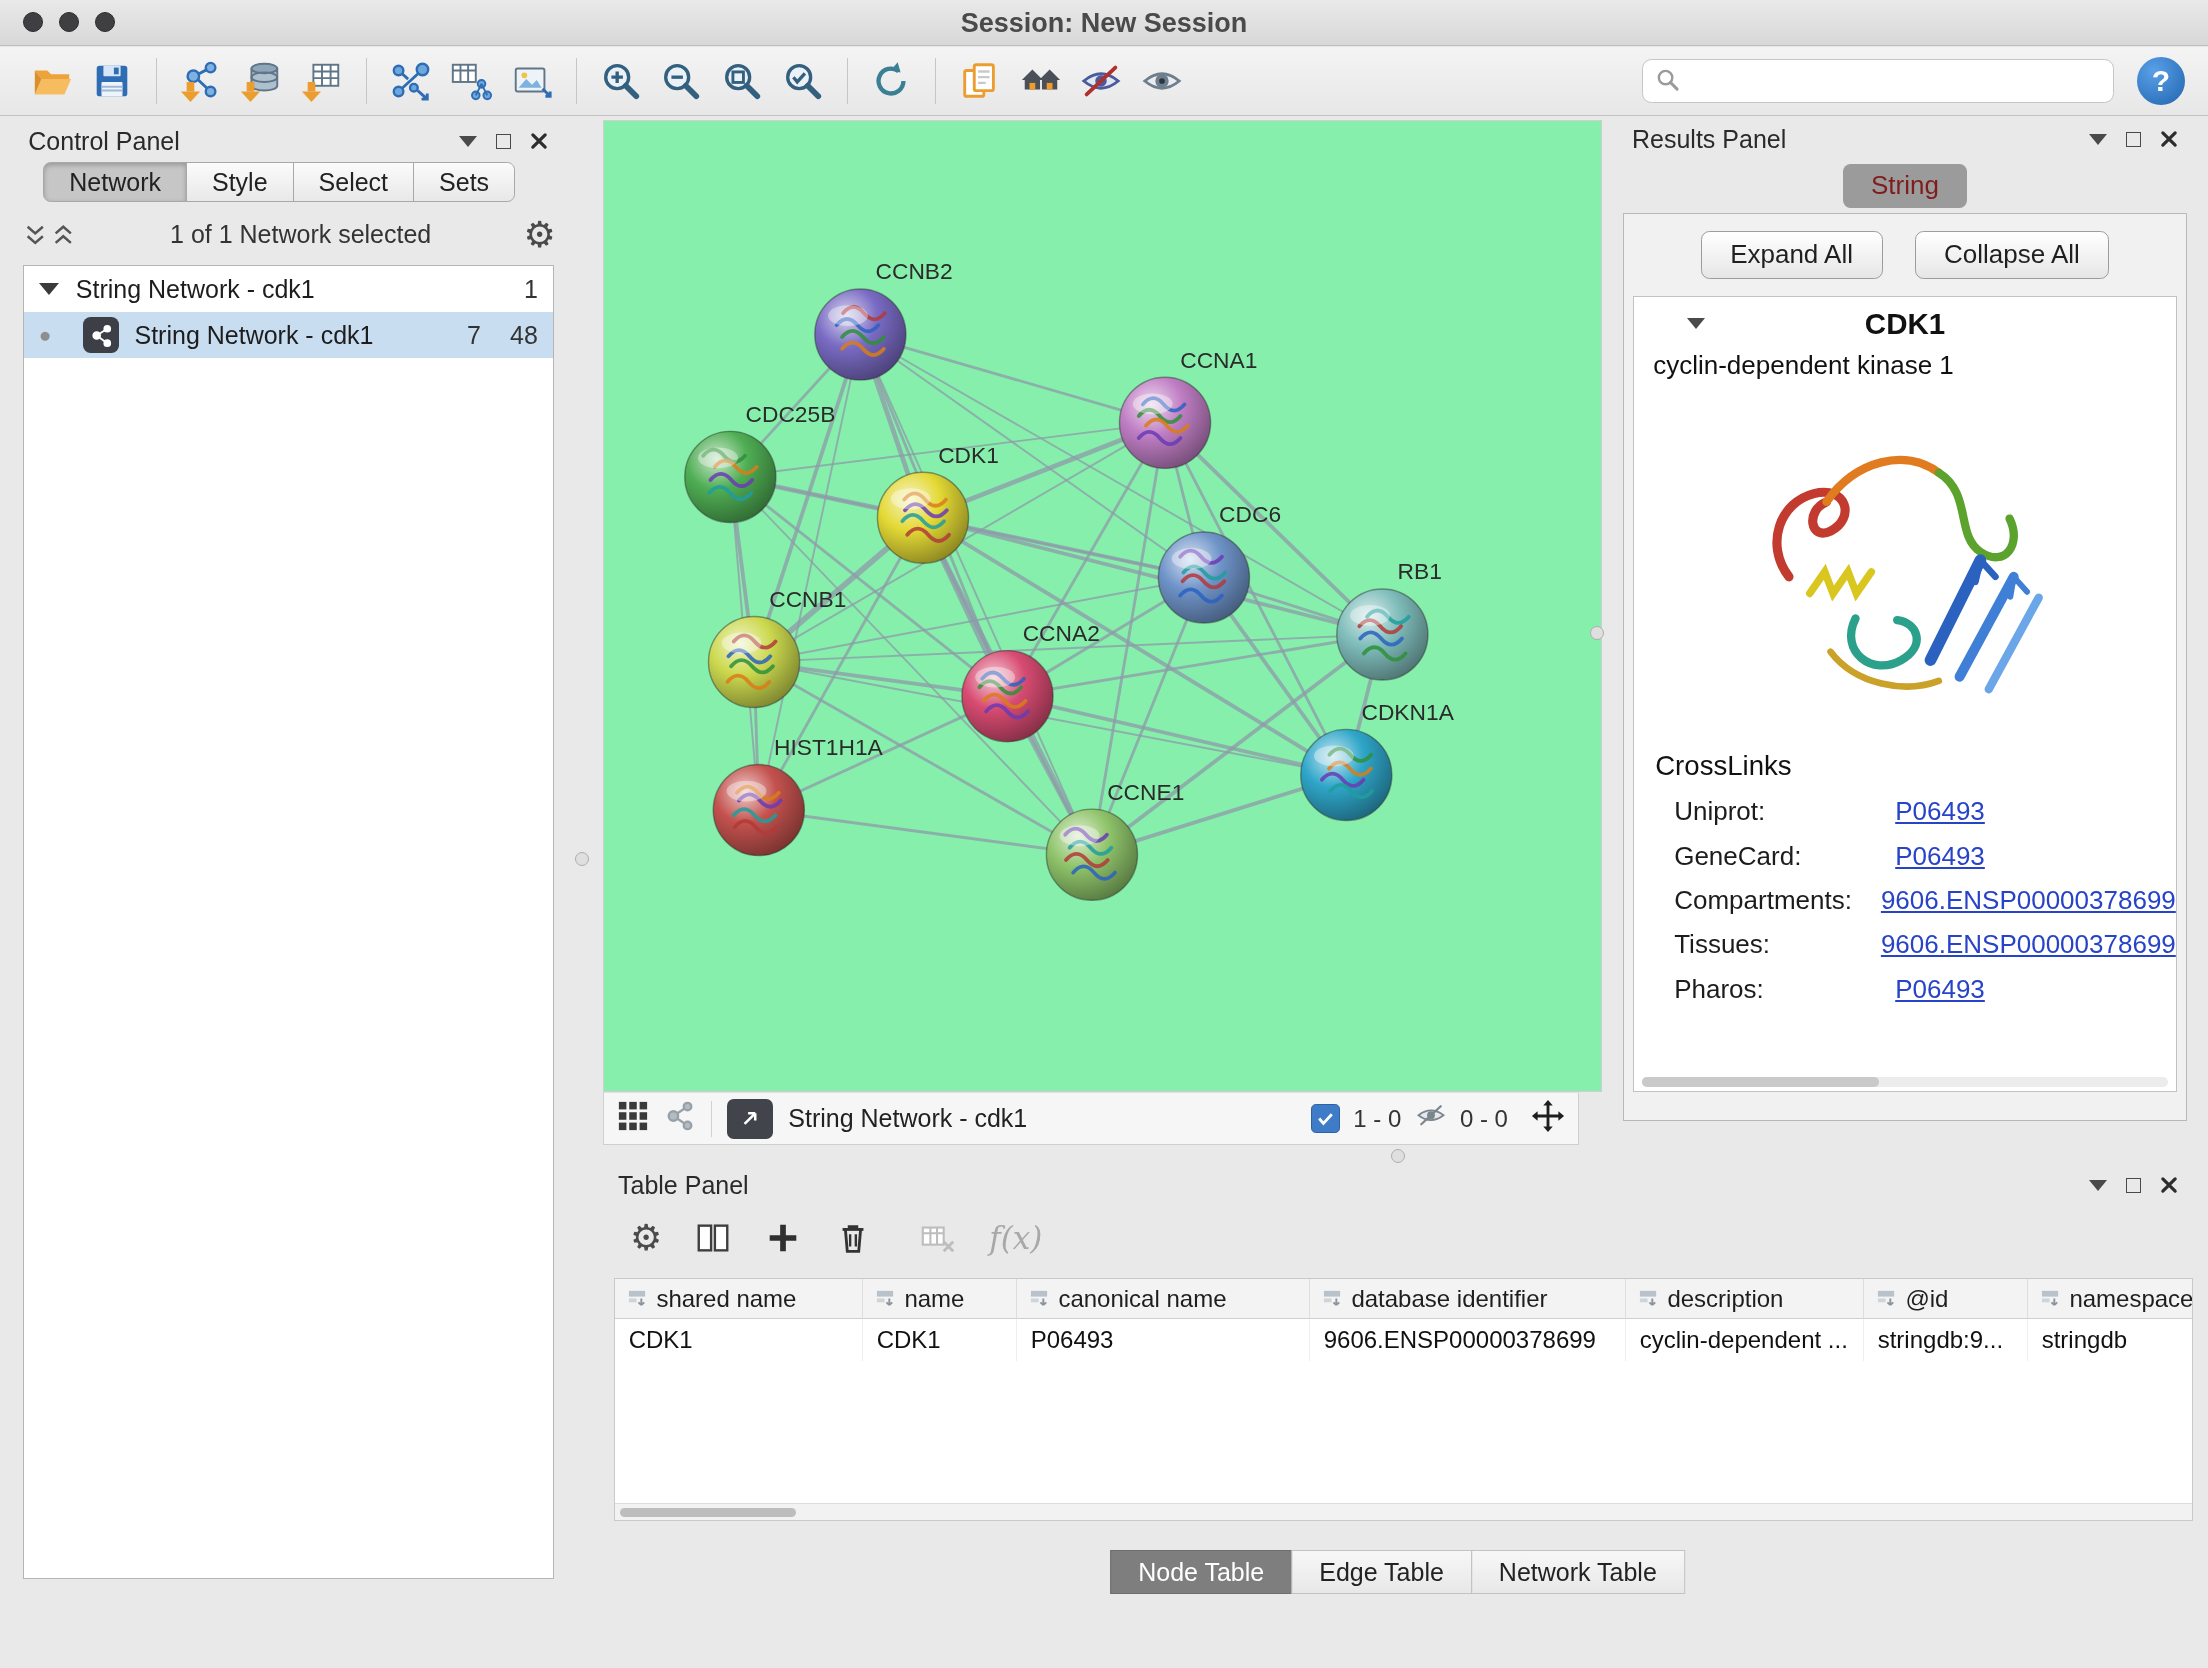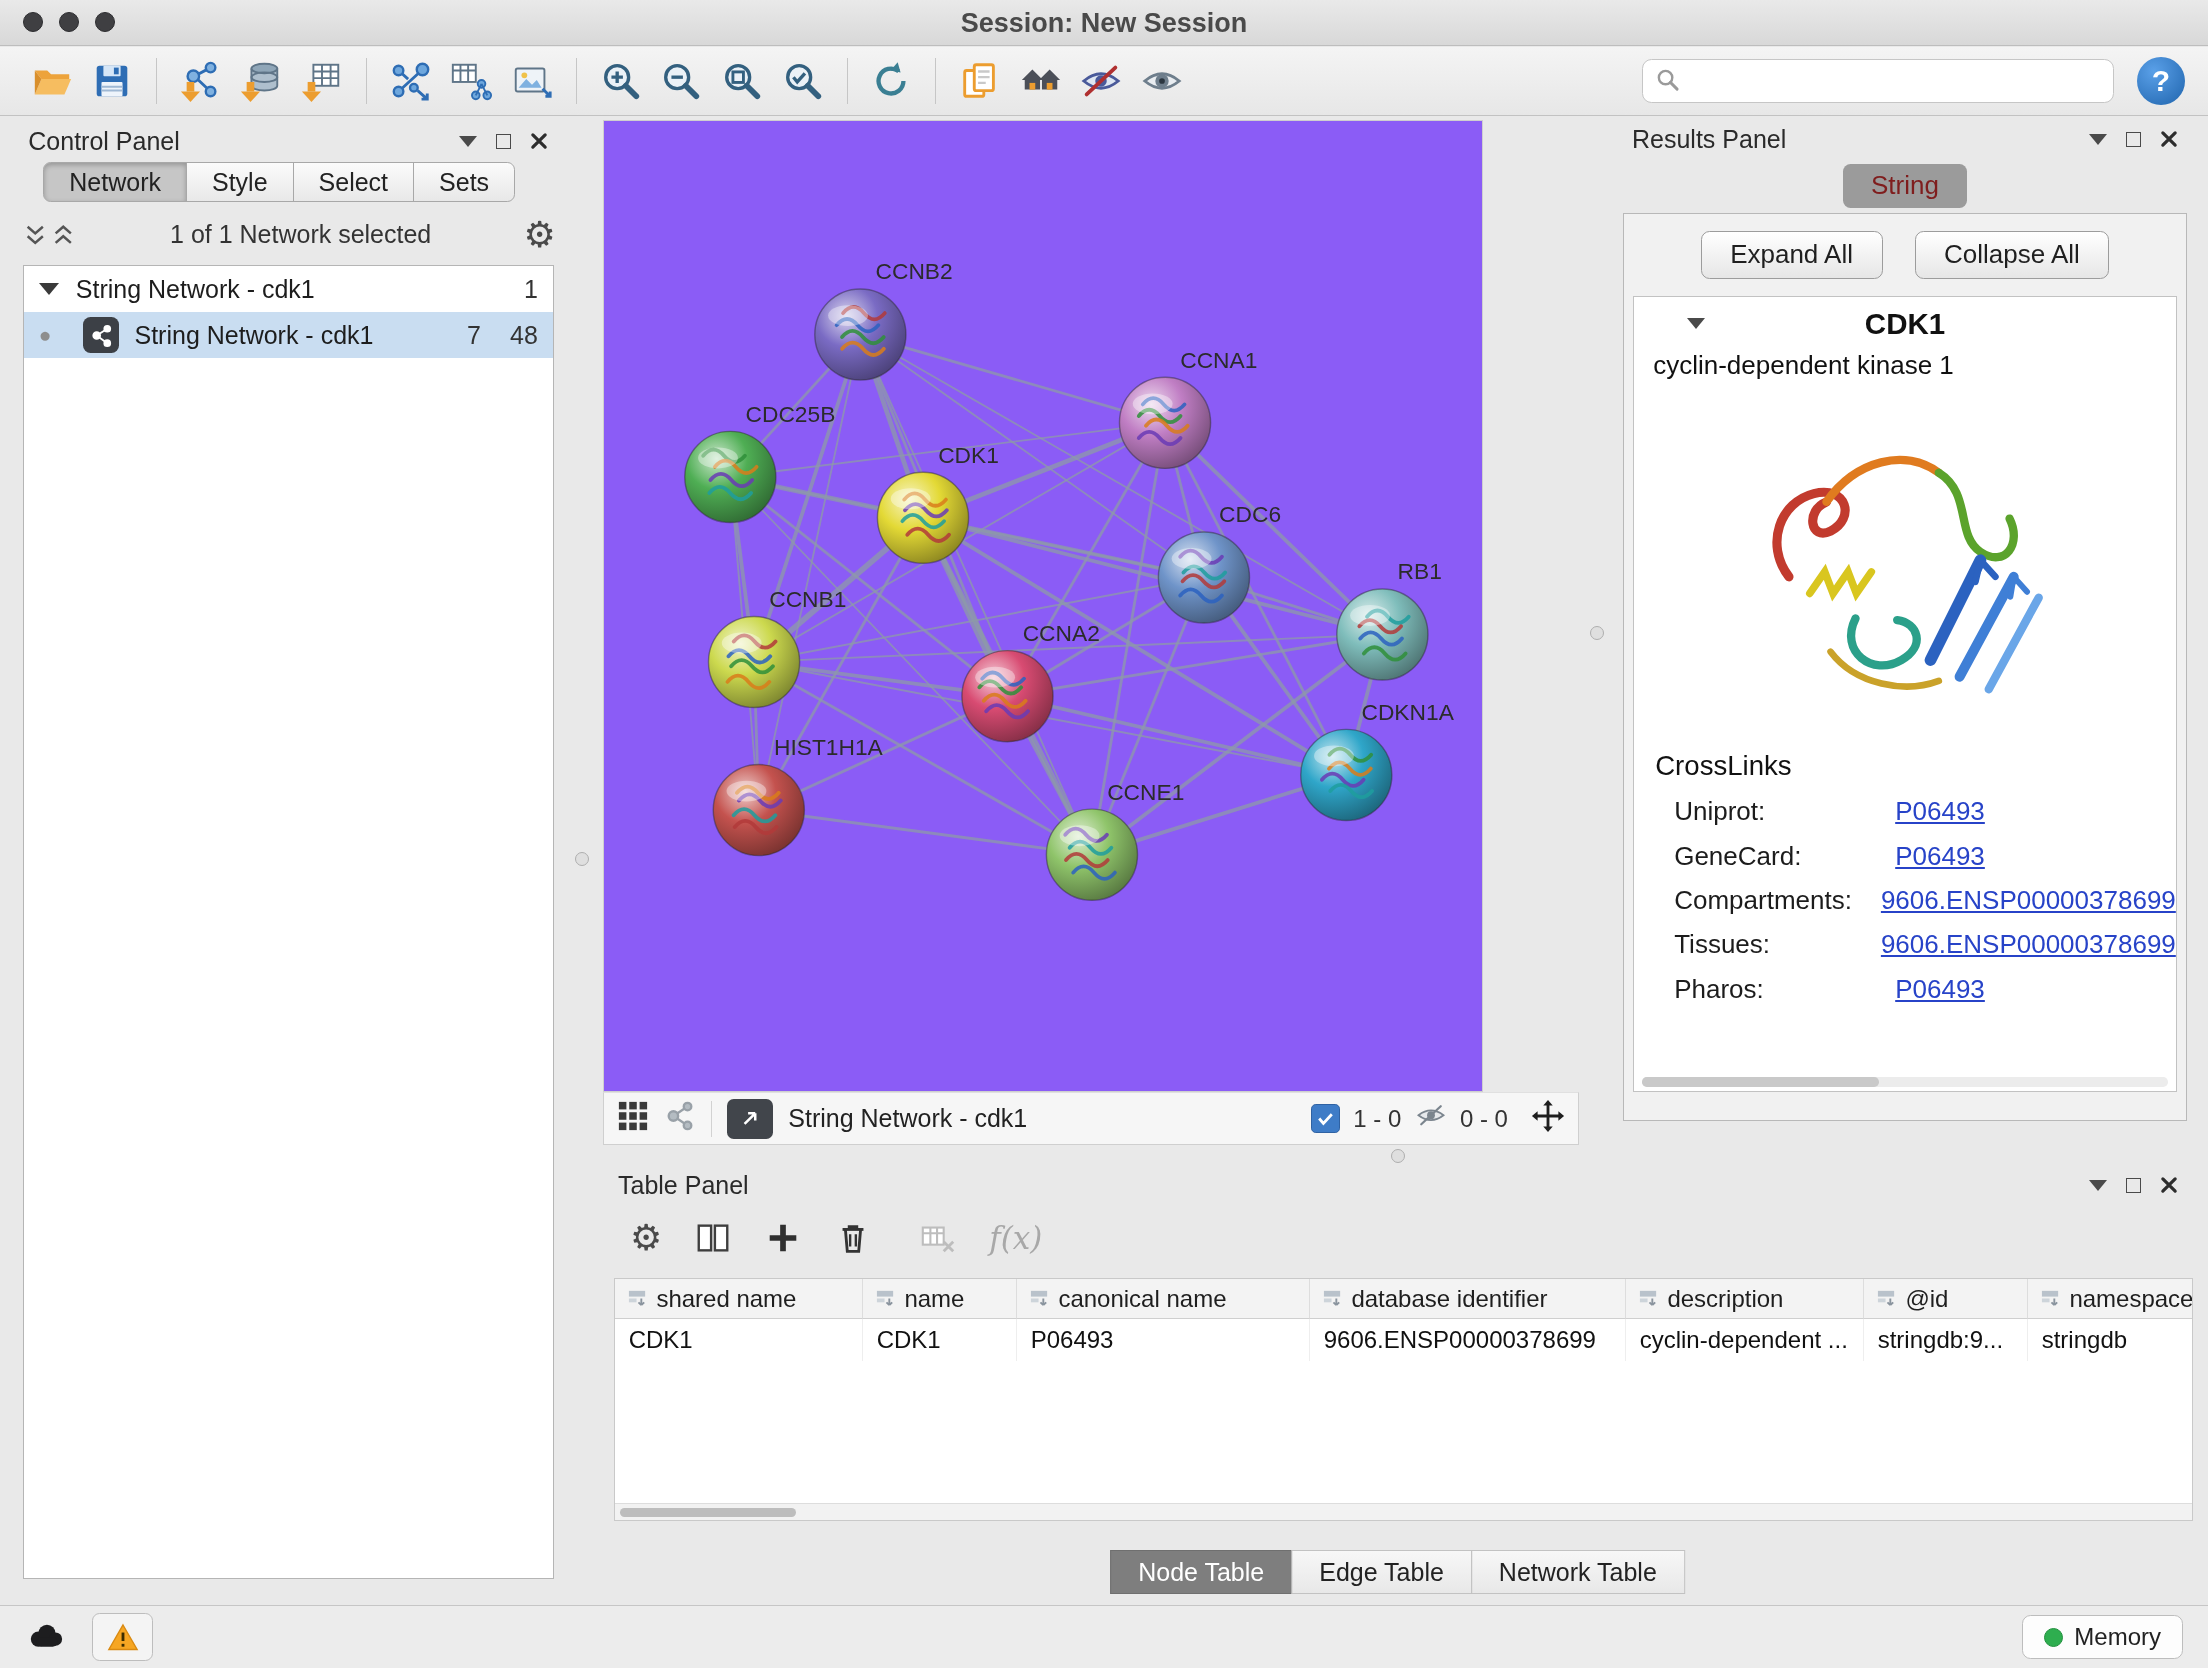--- a/index.html
+++ b/index.html
@@ -50,21 +50,21 @@
   .tree-row.selected { background:#c9ddf1; }
   .tree-caret { width:0; height:0; border-left:10.5px solid transparent; border-right:10.5px solid transparent;
                 border-top:12.4px solid #3a3a3a; margin-right:17px; }
   .dot { color:#8e8e8e; font-size:21px; margin-right:32px; }
   .badge { width:36px; height:36px; background:#3c4046; border-radius:7.6px; display:flex; align-items:center;
            justify-content:center; margin-right:15px; }
   .badge svg { width:25px; height:25px; }
   .tnum { width:57px; text-align:right; color:#333; }
 
   
-  #network-view { position:absolute; left:603px; top:120px; width:880px; height:972px; background:#8b5cf6;
+  #network-view { position:absolute; left:603px; top:120px; width:999px; height:972px; background:#86efac;
                   border:1px solid #cfcfcf; }
   #net-svg { display:block; }
   #network-bar { position:absolute; left:603px; top:1092px; width:976px; height:53px; background:#f6f6f6;
                  border:1px solid #cfcfcf; border-top:1px solid #e0e0e0; display:flex; align-items:center;
                  padding:0 13.3px; gap:15px; font-size:25px; color:#222; }
   .nb-badge { width:46px; height:40px; background:#41454b; border-radius:6.7px; display:flex; align-items:center; justify-content:center; }
   .nb-sep { width:1px; height:36px; background:#d2d2d2; }
   .nb-right { margin-left:auto; display:flex; align-items:center; gap:13.3px; font-size:24px; color:#333; }
   .checkbox { width:28.5px; height:28.5px; background:#3e7cc7; border:1px solid #2f62a3; border-radius:4.8px;
               display:flex; align-items:center; justify-content:center; }
@@ -865,38 +865,15 @@
         <div class="tb-thumb"></div>
       </div>
     </div>
     <div class="tb-tabs">
       <div class="bt selected">Node Table</div>
       <div class="bt">Edge Table</div>
       <div class="bt">Network Table</div>
     </div>
   </div>
 
-  <div id="status-bar">
-    <span>
-      <svg width="42" height="28.5" viewBox="0 0 44 30">
-          <g fill="#1d1d1f">
-            <circle cx="14" cy="19" r="8"></circle>
-            <circle cx="23" cy="13" r="9"></circle>
-            <circle cx="32" cy="19" r="7"></circle>
-            <rect x="12" y="17" width="22" height="10" rx="5"></rect>
-          </g>
-        </svg>
-    </span>
-    <span class="warnbtn">
-      <svg width="32" height="28.5" viewBox="0 0 34 30">
-          <path d="M17 2L32 28H2z" fill="#f6a623" stroke="#d98a12" stroke-width="1.5"></path>
-          <rect x="15.5" y="10" width="3" height="9" fill="#3c2d00"></rect>
-          <rect x="15.5" y="22" width="3" height="3" fill="#3c2d00"></rect>
-        </svg>
-    </span>
-    <span class="membtn">
-      <span class="gdot"></span>
-      <span>Memory</span>
-    </span>
-  </div>
 
 </div>
 
 
 </body></html>

